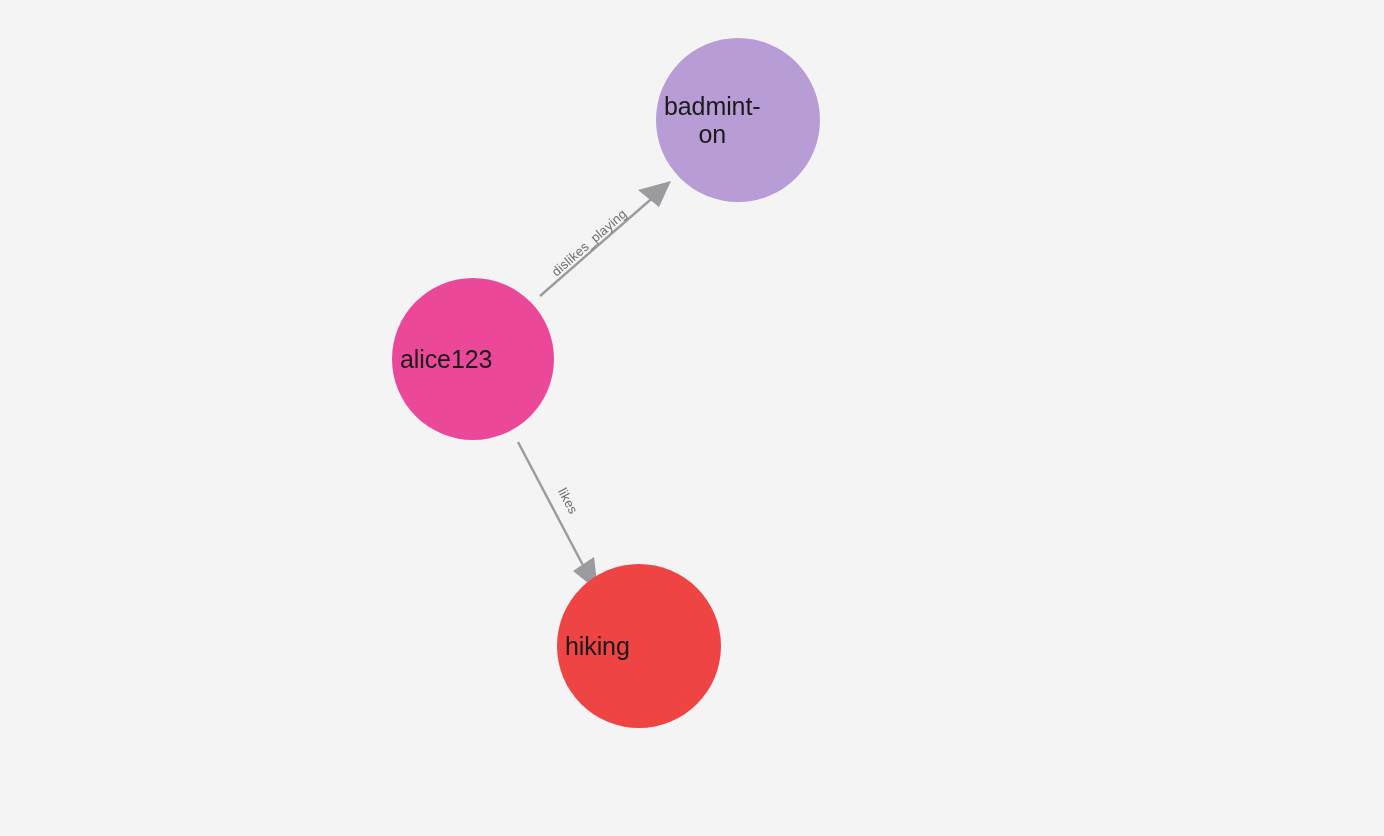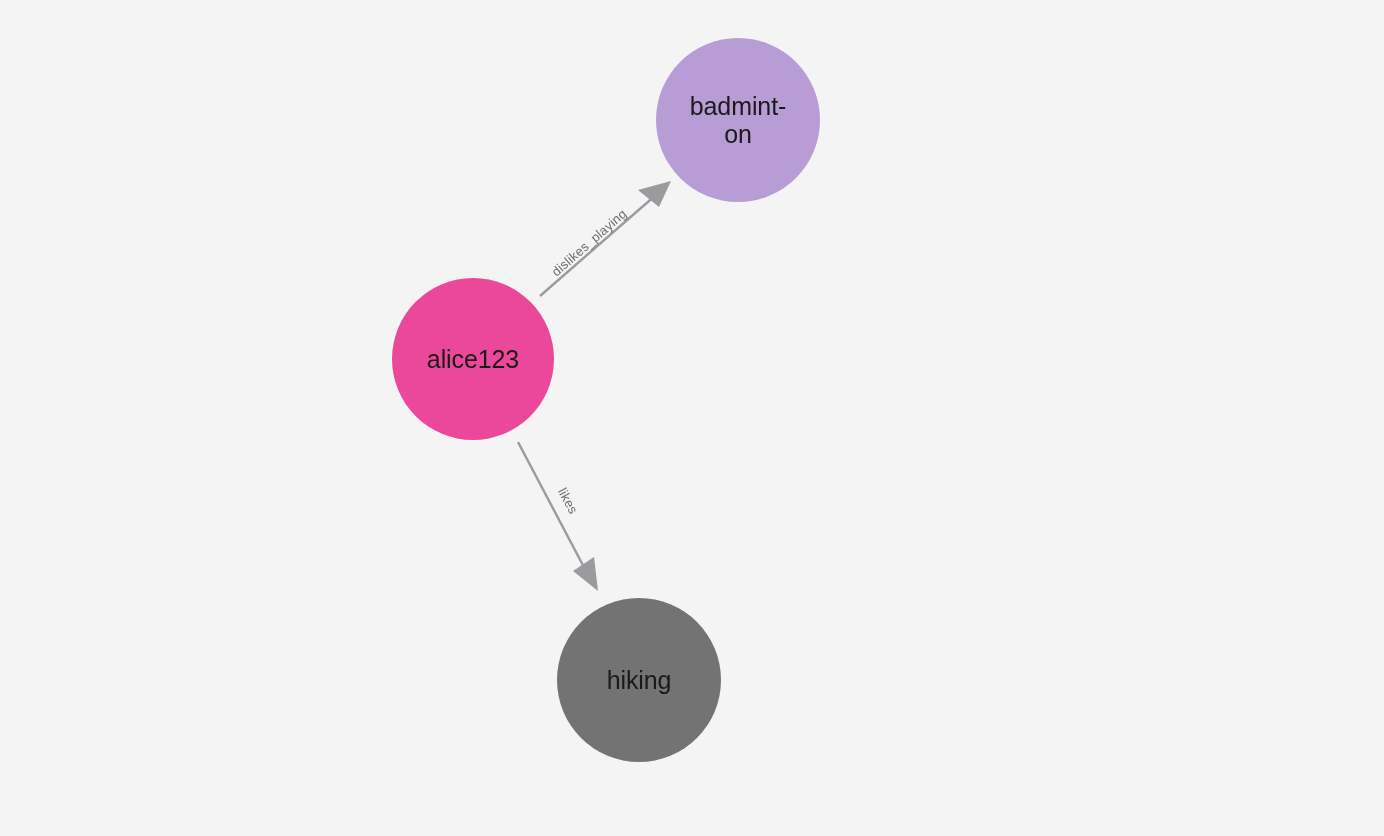--- a/index.html
+++ b/index.html
@@ -39,21 +39,20 @@
     fill: #6d6d72;
     font-family: "Liberation Sans", sans-serif;
     font-size: 13px;
     letter-spacing: 0.2px;
   }
   .node {
     position: absolute;
     border-radius: 50%;
     display: flex;
     align-items: center;
-    justify-content: center;
     text-align: center;
     box-sizing: border-box;
   }
   .node-label {
     color: #1a1a1a;
     font-family: "Liberation Sans", sans-serif;
     font-size: 25px;
     line-height: 1.12;
     font-weight: 400;
     letter-spacing: -0.1px;
@@ -85,18 +84,18 @@
 
     <div class="node" style="left:656px; top:38px; width:164px; height:164px; background:#b79cd6;">
       <span class="node-label">badmint-
 on</span>
     </div>
 
     <div class="node" style="left:392px; top:278px; width:162px; height:162px; background:#ec4899;">
       <span class="node-label">alice123</span>
     </div>
 
-    <div class="node" style="left:557px; top:598px; width:164px; height:164px; background:#737373;">
+    <div class="node" style="left:557px; top:564px; width:164px; height:164px; background:#ef4444;">
       <span class="node-label">hiking</span>
     </div>
 
   </div>
 </div>
 
 </body></html>

